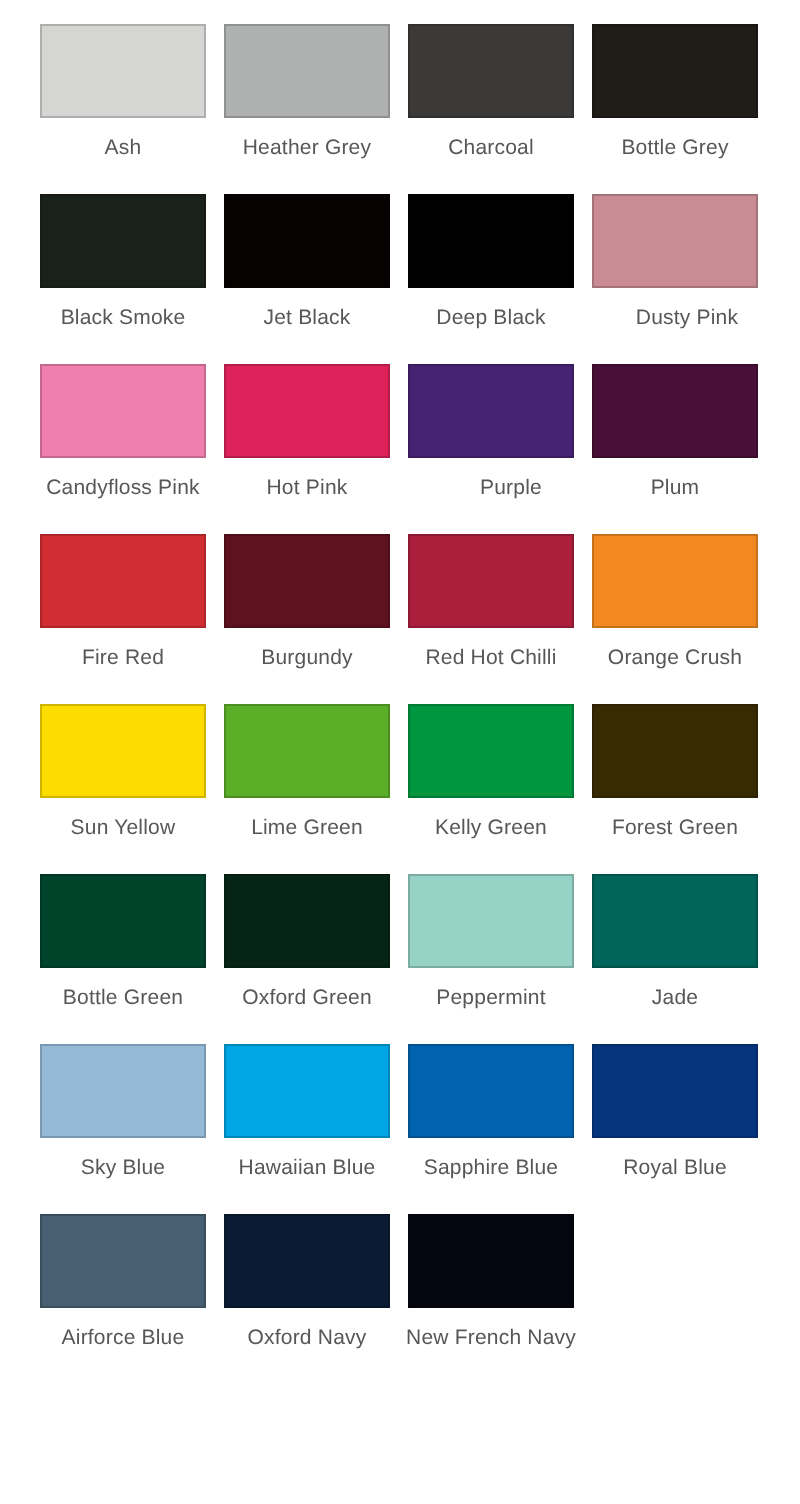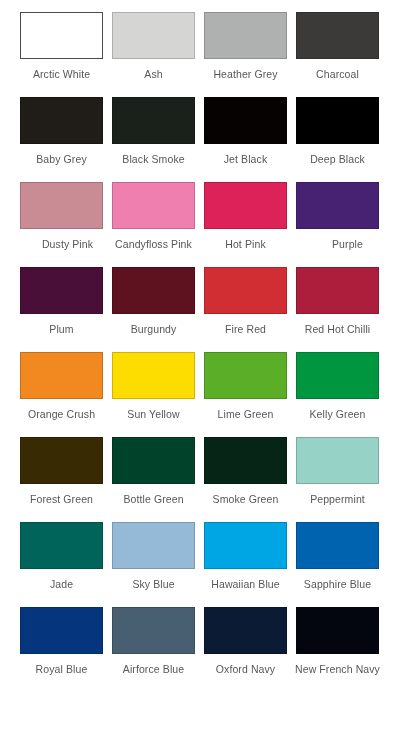--- a/index.html
+++ b/index.html
@@ -56,39 +56,35 @@
     color: #575757;
     text-align: center;
     white-space: nowrap;
     user-select: none;
   }
 </style>
 </head>
 <body>
 
 <div id="swatch-grid" style="background: rgb(255, 255, 255);">
-    <div class="swatch-cell" data-light="true">
-      <div class="swatch-chip" style="background-color: rgb(255, 255, 255);"></div>
-      <div class="swatch-label" style="color: rgb(87, 87, 87);">Arctic White</div>
-    </div>
     <div class="swatch-cell" data-light="false">
       <div class="swatch-chip" style="background-color: rgb(213, 213, 211);"></div>
       <div class="swatch-label" style="color: rgb(87, 87, 87);">Ash</div>
     </div>
     <div class="swatch-cell" data-light="false">
       <div class="swatch-chip" style="background-color: rgb(175, 176, 176);"></div>
       <div class="swatch-label" style="color: rgb(87, 87, 87);">Heather Grey</div>
     </div>
     <div class="swatch-cell" data-light="false">
       <div class="swatch-chip" style="background-color: rgb(59, 58, 56);"></div>
       <div class="swatch-label" style="color: rgb(87, 87, 87);">Charcoal</div>
     </div>
     <div class="swatch-cell" data-light="false">
       <div class="swatch-chip" style="background-color: rgb(32, 29, 24);"></div>
-      <div class="swatch-label" style="color: rgb(87, 87, 87);">Baby Grey</div>
+      <div class="swatch-label" style="color: rgb(87, 87, 87);">Bottle Grey</div>
     </div>
     <div class="swatch-cell" data-light="false">
       <div class="swatch-chip" style="background-color: rgb(26, 33, 27);"></div>
       <div class="swatch-label" style="color: rgb(87, 87, 87);">Black Smoke</div>
     </div>
     <div class="swatch-cell" data-light="false">
       <div class="swatch-chip" style="background-color: rgb(7, 2, 2);"></div>
       <div class="swatch-label" style="color: rgb(87, 87, 87);">Jet Black</div>
     </div>
     <div class="swatch-cell" data-light="false">
@@ -109,26 +105,26 @@
     </div>
     <div class="swatch-cell" data-light="false">
       <div class="swatch-chip" style="background-color: rgb(71, 34, 115);"></div>
       <div class="swatch-label" style="color: rgb(87, 87, 87); margin-left: 20px;">Purple</div>
     </div>
     <div class="swatch-cell" data-light="false">
       <div class="swatch-chip" style="background-color: rgb(74, 15, 56);"></div>
       <div class="swatch-label" style="color: rgb(87, 87, 87);">Plum</div>
     </div>
     <div class="swatch-cell" data-light="false">
+      <div class="swatch-chip" style="background-color: rgb(209, 46, 51);"></div>
+      <div class="swatch-label" style="color: rgb(87, 87, 87);">Fire Red</div>
+    </div>
+    <div class="swatch-cell" data-light="false">
       <div class="swatch-chip" style="background-color: rgb(94, 17, 31);"></div>
       <div class="swatch-label" style="color: rgb(87, 87, 87);">Burgundy</div>
-    </div>
-    <div class="swatch-cell" data-light="false">
-      <div class="swatch-chip" style="background-color: rgb(209, 46, 51);"></div>
-      <div class="swatch-label" style="color: rgb(87, 87, 87);">Fire Red</div>
     </div>
     <div class="swatch-cell" data-light="false">
       <div class="swatch-chip" style="background-color: rgb(172, 30, 60);"></div>
       <div class="swatch-label" style="color: rgb(87, 87, 87);">Red Hot Chilli</div>
     </div>
     <div class="swatch-cell" data-light="false">
       <div class="swatch-chip" style="background-color: rgb(241, 137, 32);"></div>
       <div class="swatch-label" style="color: rgb(87, 87, 87);">Orange Crush</div>
     </div>
     <div class="swatch-cell" data-light="false">
@@ -146,21 +142,21 @@
     <div class="swatch-cell" data-light="false">
       <div class="swatch-chip" style="background-color: rgb(56, 43, 4);"></div>
       <div class="swatch-label" style="color: rgb(87, 87, 87);">Forest Green</div>
     </div>
     <div class="swatch-cell" data-light="false">
       <div class="swatch-chip" style="background-color: rgb(0, 67, 43);"></div>
       <div class="swatch-label" style="color: rgb(87, 87, 87);">Bottle Green</div>
     </div>
     <div class="swatch-cell" data-light="false">
       <div class="swatch-chip" style="background-color: rgb(6, 37, 23);"></div>
-      <div class="swatch-label" style="color: rgb(87, 87, 87);">Smoke Green</div>
+      <div class="swatch-label" style="color: rgb(87, 87, 87);">Oxford Green</div>
     </div>
     <div class="swatch-cell" data-light="false">
       <div class="swatch-chip" style="background-color: rgb(150, 210, 197);"></div>
       <div class="swatch-label" style="color: rgb(87, 87, 87);">Peppermint</div>
     </div>
     <div class="swatch-cell" data-light="false">
       <div class="swatch-chip" style="background-color: rgb(0, 100, 90);"></div>
       <div class="swatch-label" style="color: rgb(87, 87, 87);">Jade</div>
     </div>
     <div class="swatch-cell" data-light="false">

